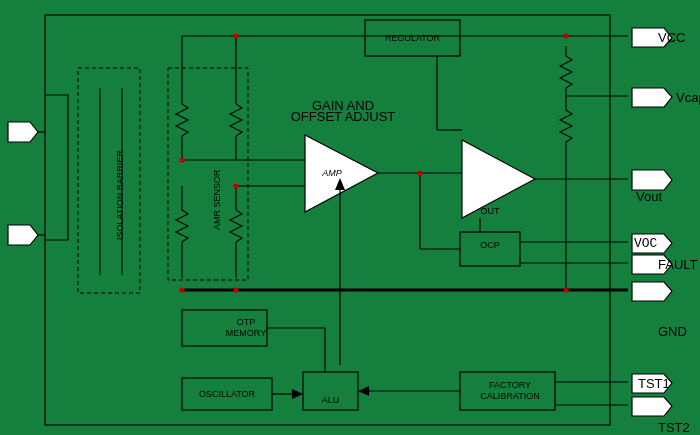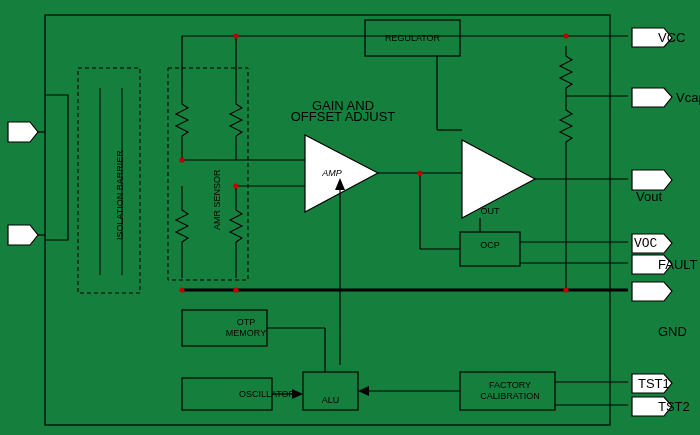--- a/index.html
+++ b/index.html
@@ -172,30 +172,30 @@
 
   <div class="vlbl" style="left:115px; top:240px;">ISOLATION BARRIER</div>
   <div class="vlbl" style="left:212px; top:230px;">AMR SENSOR</div>
 
   <div class="blocklbl" style="left:365px; top:20px; width:95px; height:36px;">REGULATOR</div>
   <div class="blocklbl" style="left:310px; top:163px; width:44px; height:20px;font-style:italic;">AMP</div>
   <div class="blocklbl" style="left:470px; top:169px; width:40px; height:20px;margin-top:32px;">OUT</div>
   <div class="blocklbl" style="left:460px; top:232px; width:60px; height:26px;">OCP</div>
   <div class="blocklbl" style="left:198px; top:310px; width:96px; height:36px;">OTP
 MEMORY</div>
-  <div class="blocklbl" style="left:182px; top:378px; width:90px; height:32px;padding-left:40px;">OSCILLATOR</div>
+  <div class="blocklbl" style="left:182px; top:378px; width:90px; height:32px;">OSCILLATOR</div>
   <div class="blocklbl" style="left:303px; top:372px; width:55px; height:56px;">ALU</div>
   <div class="blocklbl" style="left:460px; top:372px; width:100px; height:38px;border-radius:16px;">FACTORY
 CALIBRATION</div>
 
   <div class="lbl" style="left:288px; top:100px; width:110px;">GAIN AND
 OFFSET ADJUST</div>
 
   <div class="pinlbl" style="left:658px; top:32px;">VCC</div>
   <div class="pinlbl" style="left:676px; top:92px;">Vcap</div>
   <div class="pinlbl" style="left:636px; top:175px;margin-top:16px;">Vout</div>
   <div class="pinlbl" style="left:634px; top:238px;font-family:Liberation Mono, monospace;">VOC</div>
   <div class="pinlbl" style="left:658px; top:259px;">FAULT</div>
   <div class="pinlbl" style="left:658px; top:286px;margin-top:40px;">GND</div>
   <div class="pinlbl" style="left:638px; top:378px;">TST1</div>
-  <div class="pinlbl" style="left:658px; top:401px;">TST2</div>
+  <div class="pinlbl" style="left:658px; top:422px;">TST2</div>
 
 </div>
 
 </body></html>

